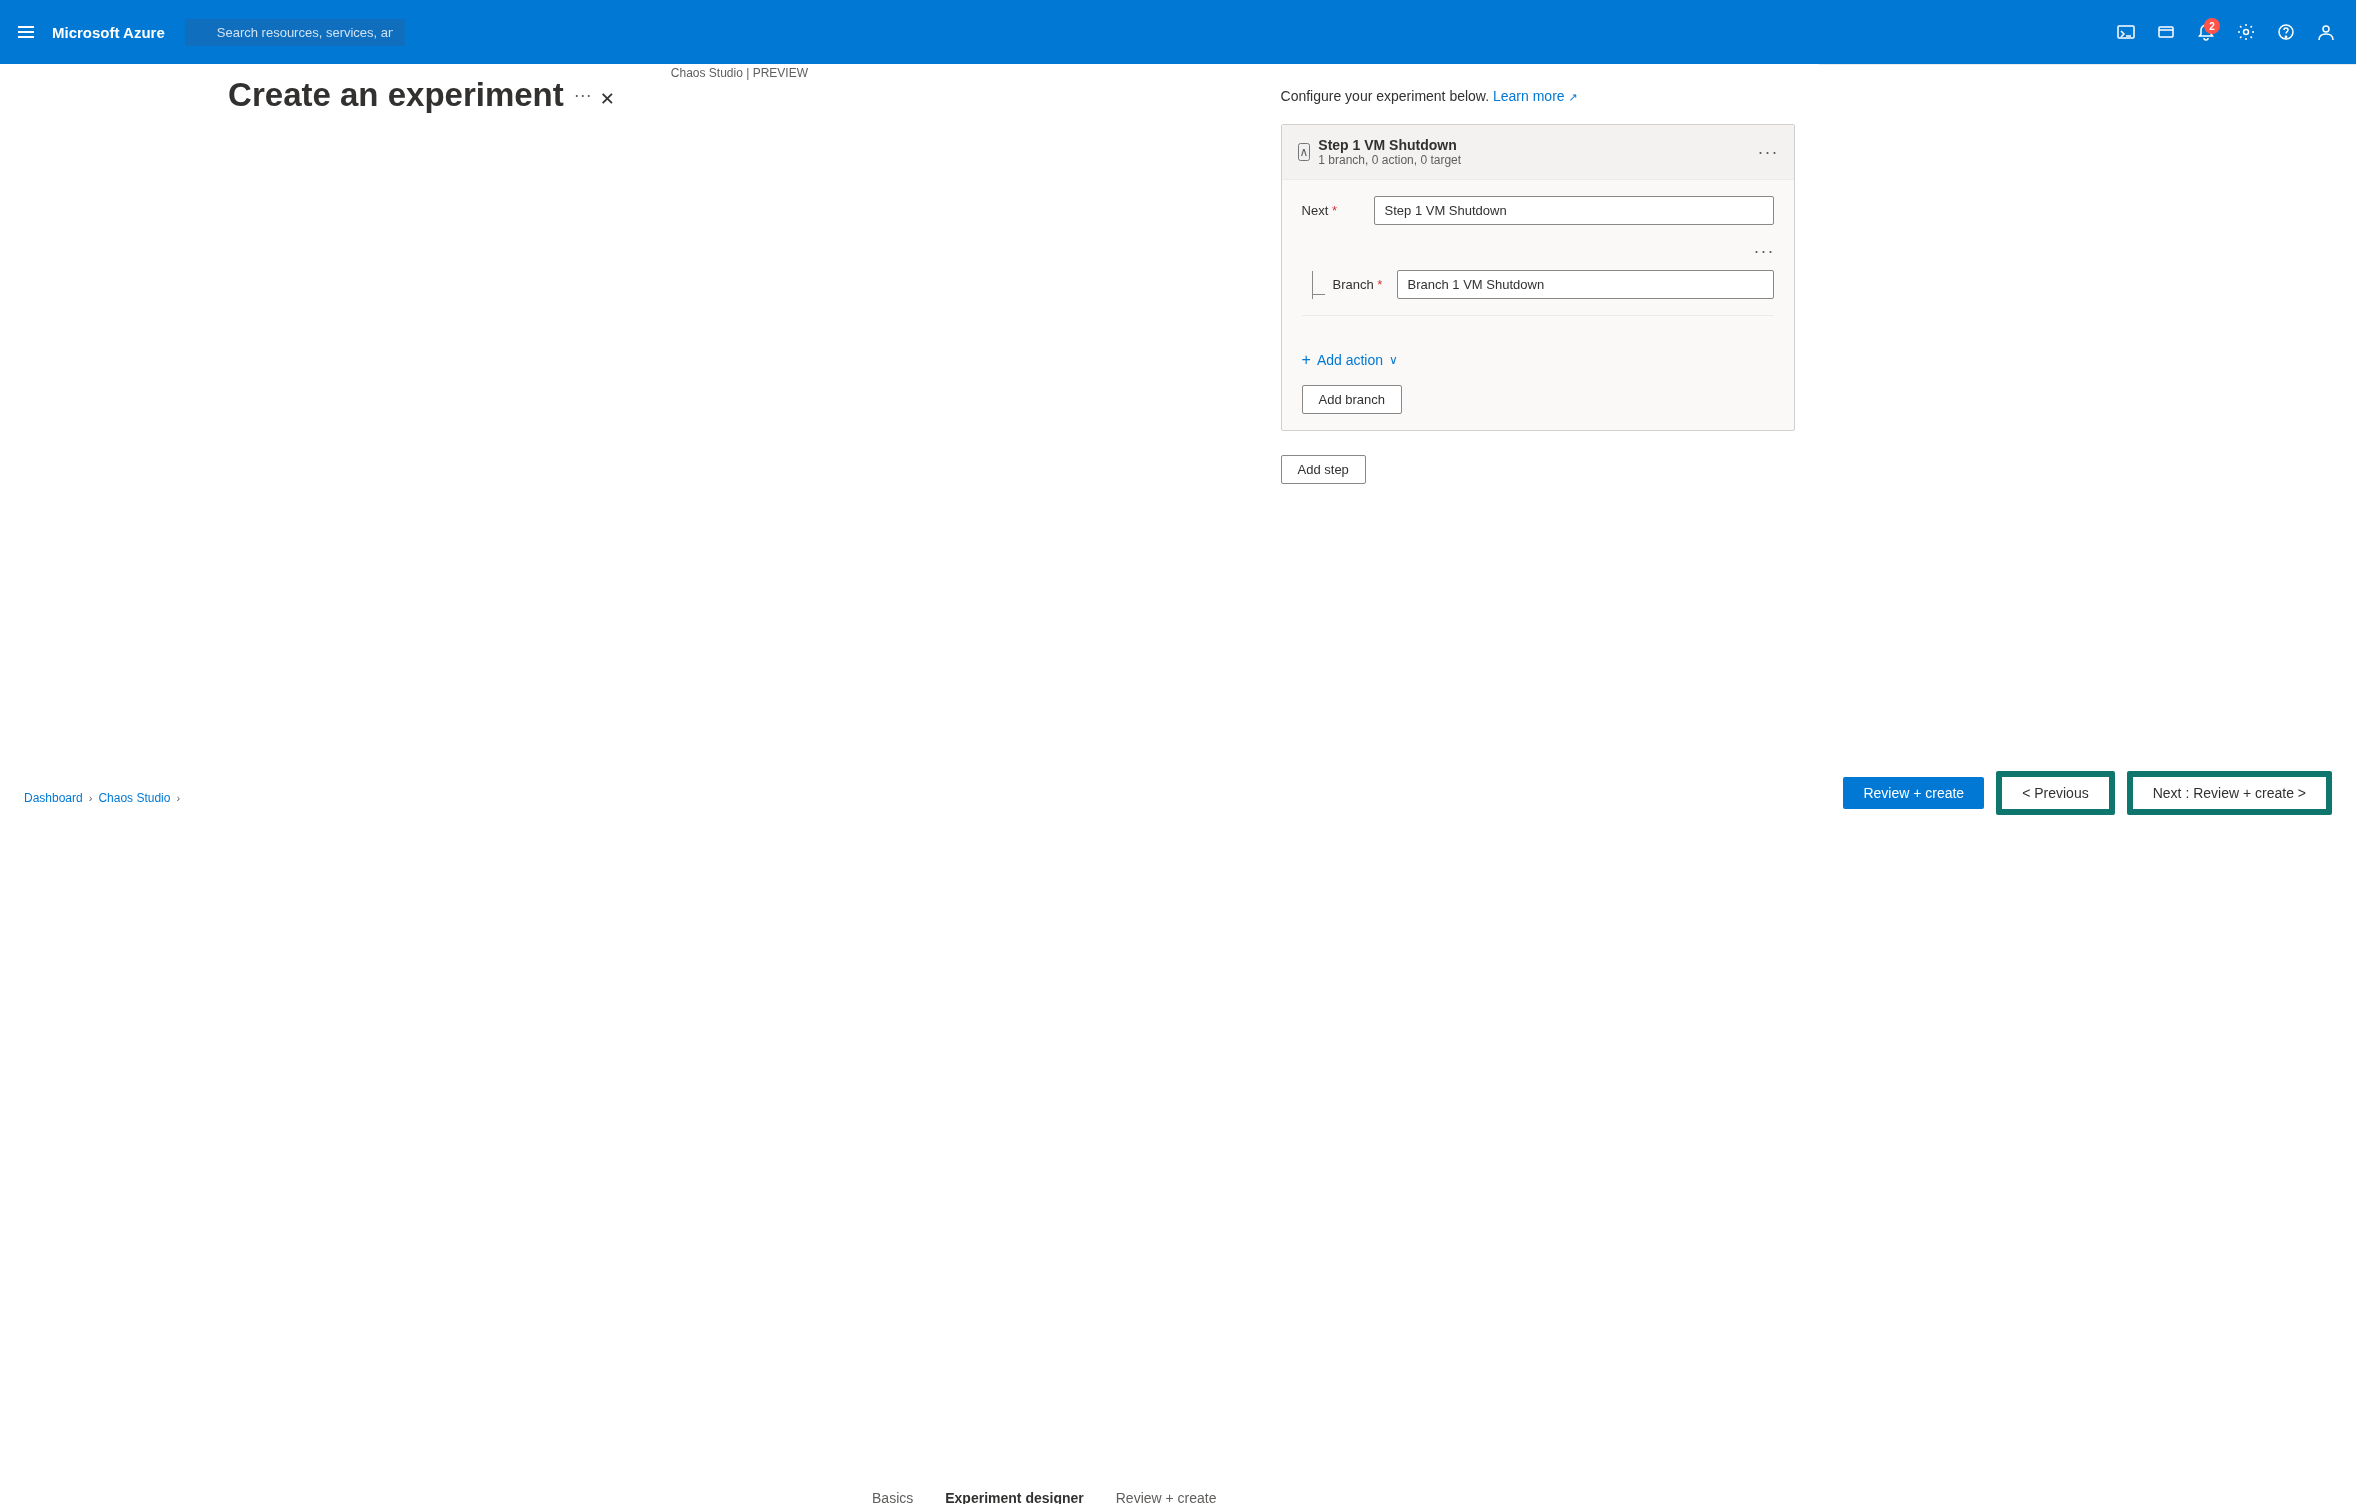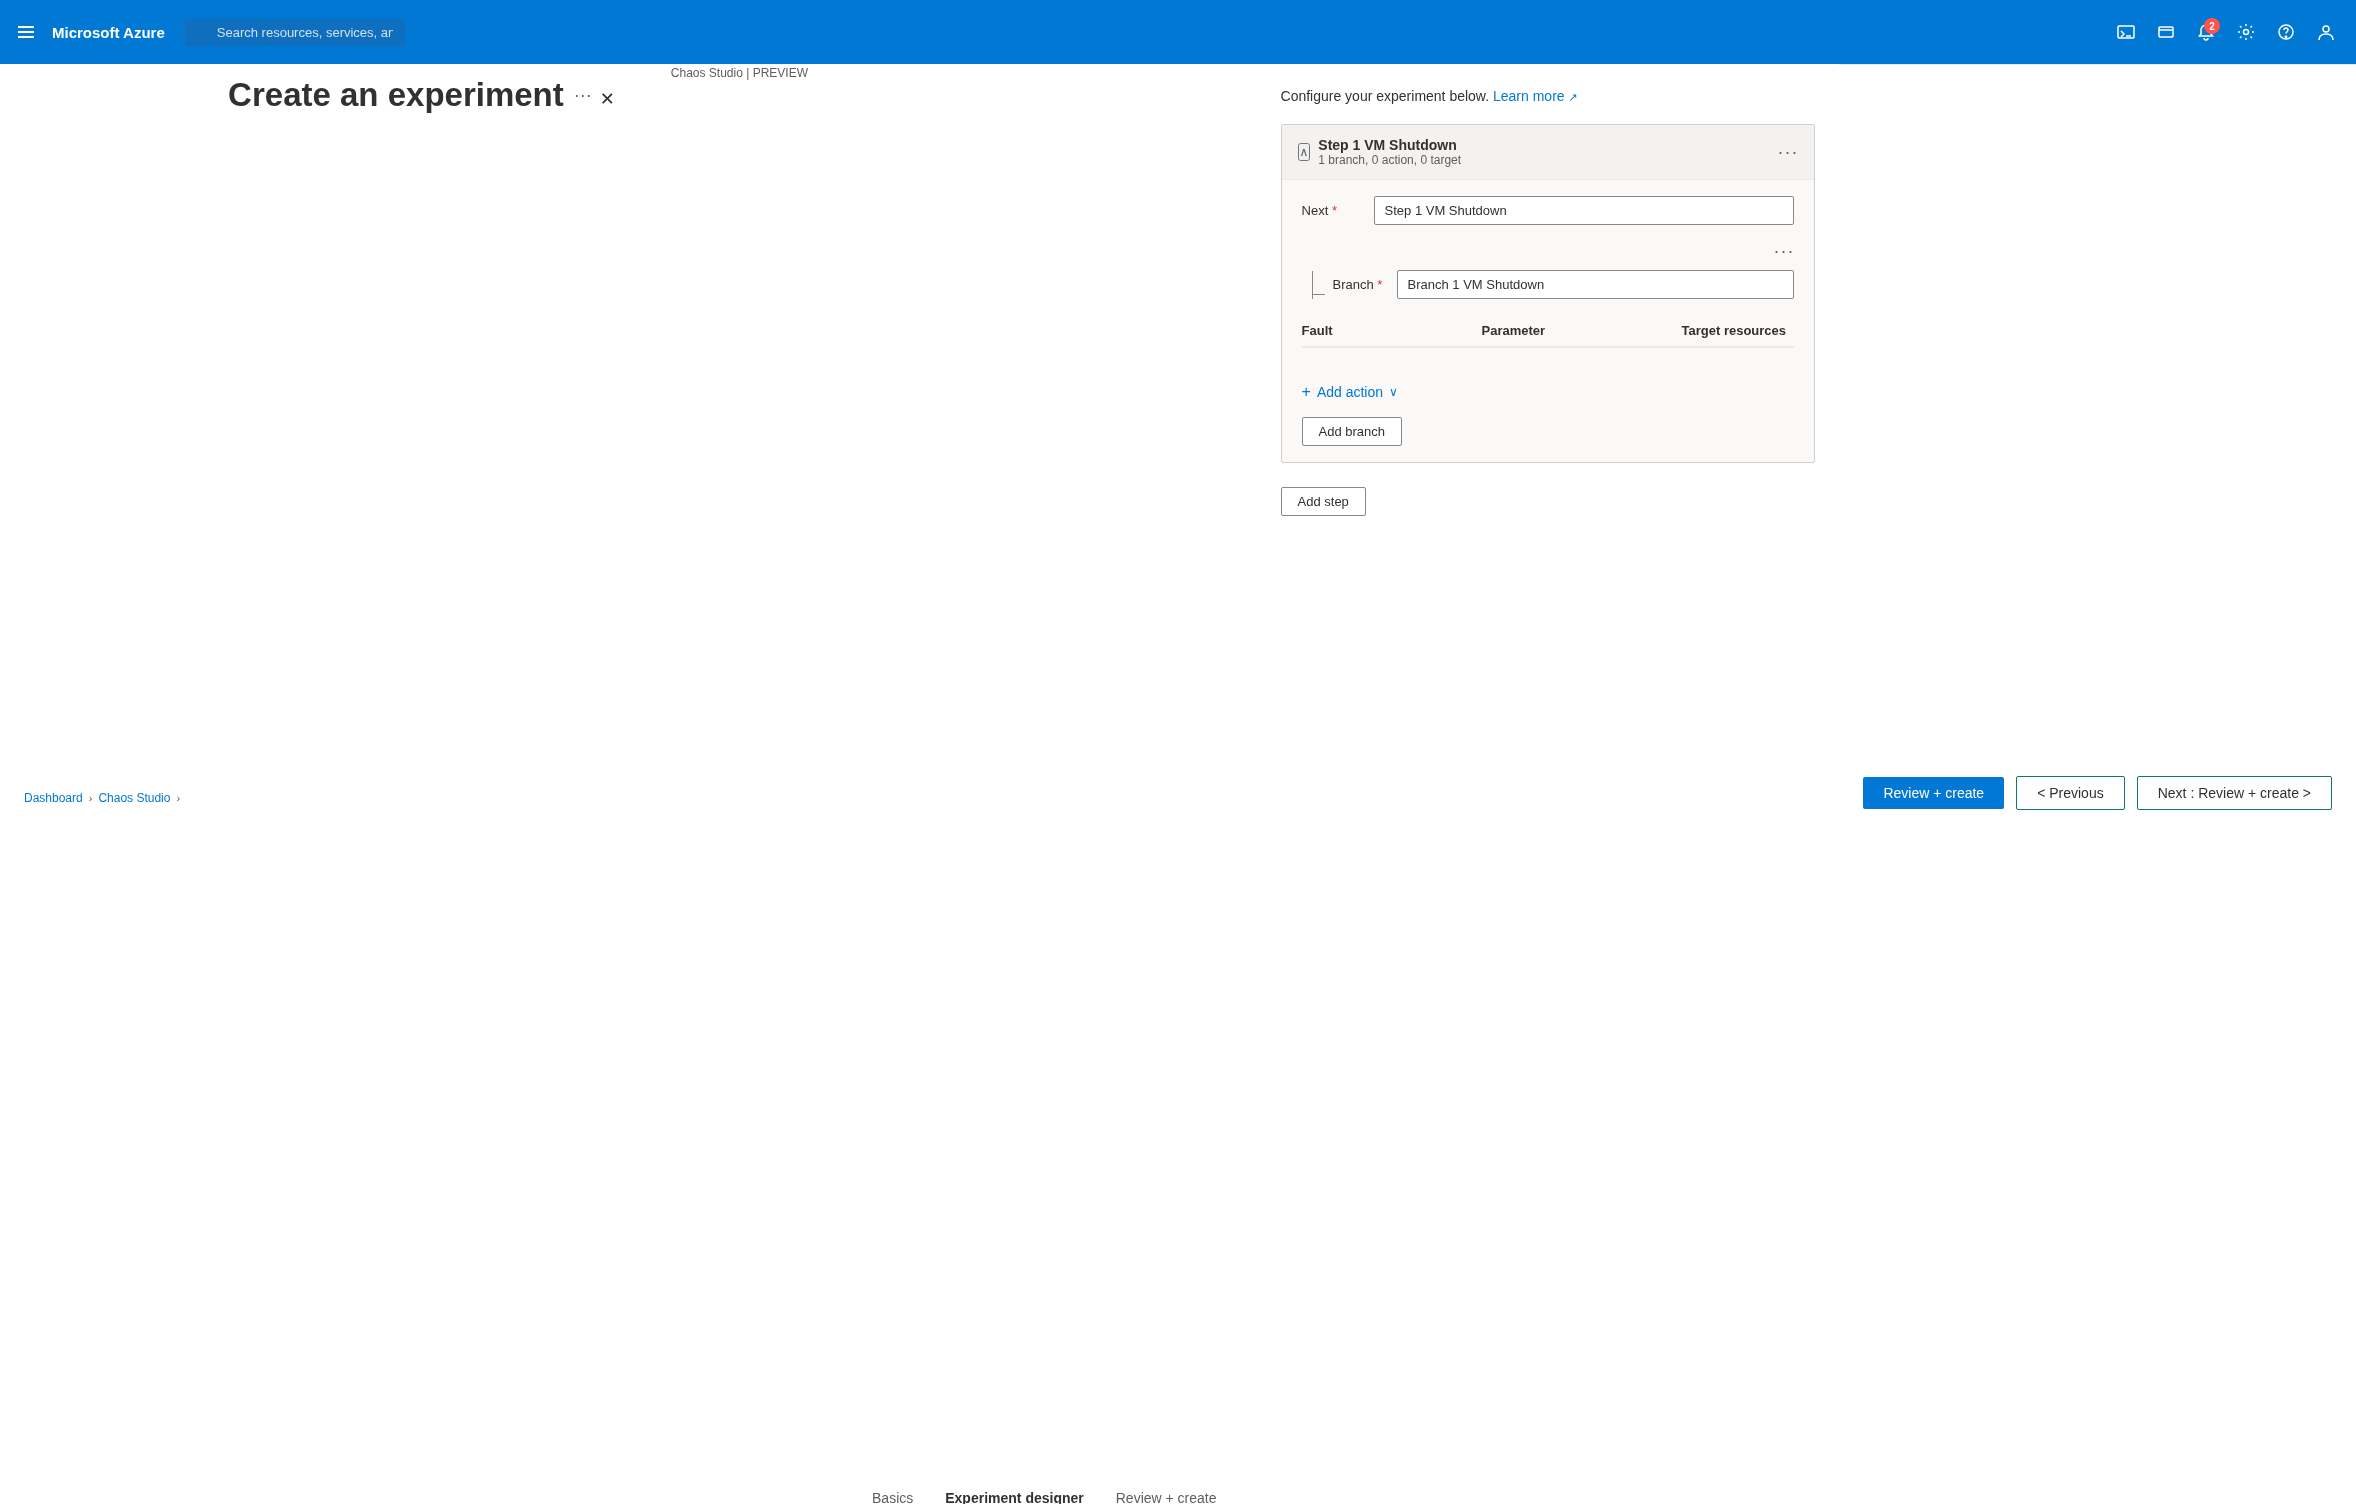--- a/index.html
+++ b/index.html
@@ -165,21 +165,21 @@
       padding: 12px 24px;
       display: flex; align-items: center; gap: 12px;
       background: white;
     }
     .footer-btn-primary {
       background: #0078d4; color: white; border: none;
       padding: 8px 20px; font-size: 14px; cursor: pointer; border-radius: 2px;
       font-weight: 400;
     }
     .footer-btn-secondary {
-      background: white; color: #323130; border: 1px solid #0f766e;
+      background: white; color: #323130; border: 6px solid #0f766e;
       padding: 8px 20px; font-size: 14px; cursor: pointer; border-radius: 2px;
     }
   </style>
 </head>
 <body>
 
 <div style="position:relative;">
 
   <nav class="topbar">
     <button class="topbar-icon-btn" style="width:28px;flex-direction:column;gap:3px;">
@@ -310,25 +310,20 @@
             </div>
             <label class="field-label" style="min-width:56px;">
               <span>Branch</span>
               <span class="required">*</span>
             </label>
             <input class="field-input" type="text" value="Branch 1 VM Shutdown" style="">
           </div>
 
           
           <div class="fault-table">
-            <div class="fault-table-header">
-              <div class="fault-col-fault">Fault</div>
-              <div class="fault-col-param">Parameter</div>
-              <div class="fault-col-target">Target resources</div>
-            </div>
             <div class="fault-table-body"></div>
           </div>
 
           
           <div class="add-action-row">
             <span class="add-action-plus">+</span>
             <span class="add-action-text">Add action</span>
             <span class="add-action-chevron">∨</span>
           </div>
 

